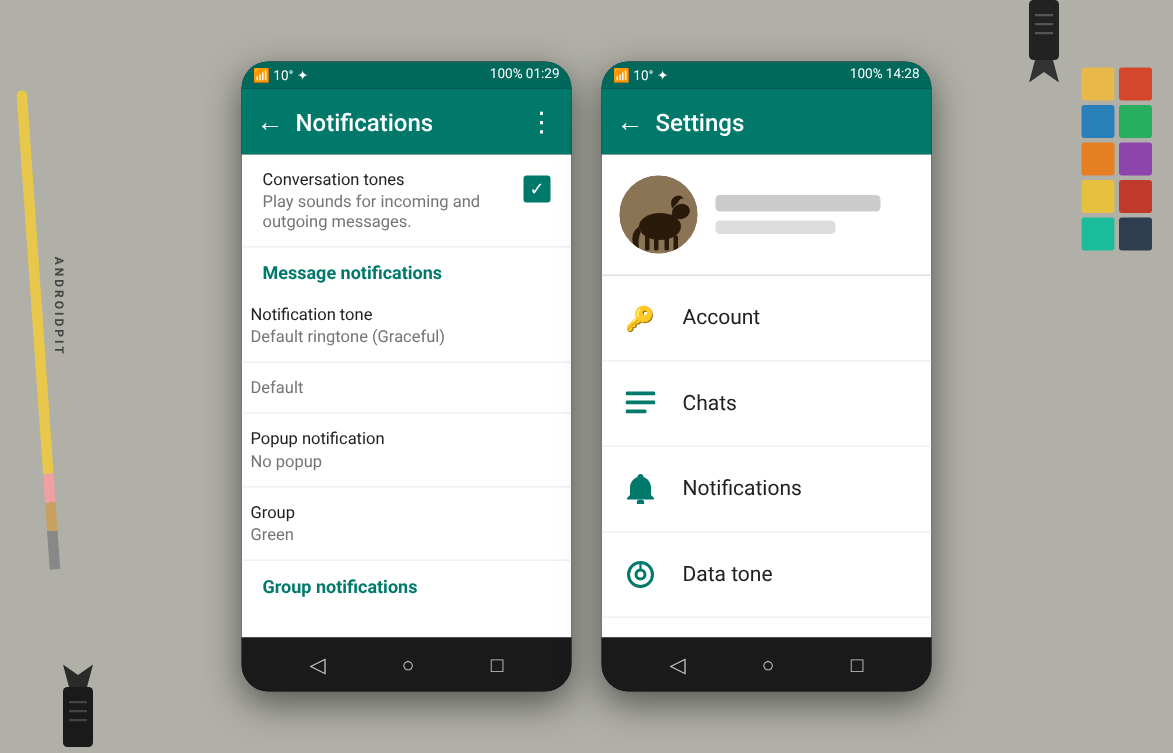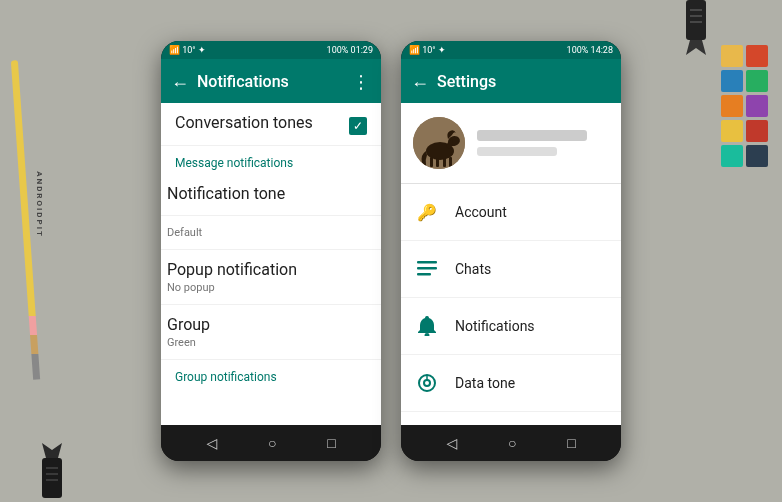--- a/index.html
+++ b/index.html
@@ -169,35 +169,35 @@
       color: #ccc;
       font-size: 14px;
     }
 
     .notif-item {
       padding: 10px 6px;
       border-bottom: 1px solid #f0f0f0;
     }
 
     .notif-item-title {
-      font-size: 16px;
+      font-size: 11px;
       color: #212121;
       margin-bottom: 2px;
     }
 
     .notif-item-sub {
       font-size: 11px;
       color: #757575;
     }
 
     .section-header {
       font-size: 12px;
       color: #00796b;
       padding: 10px 14px 4px 14px;
-      font-weight: 400;
+      font-weight: 700;
     }
 
     .notif-item-with-checkbox {
       display: flex;
       align-items: flex-start;
       justify-content: space-between;
       padding: 10px 14px;
       border-bottom: 1px solid #f0f0f0;
     }
 
@@ -289,28 +289,30 @@
       <span class="back-arrow">←</span>
       <span class="app-bar-title">Notifications</span>
       <span class="menu-dots">⋮</span>
     </div>
 
     <div class="screen-content">
 
       <div class="notif-item-with-checkbox">
         <div class="notif-item-text">
           <div class="notif-item-title">Conversation tones</div>
+          <div class="notif-item-sub">Play sounds for incoming and outgoing messages.</div>
         </div>
         <div class="checkbox-teal">✓</div>
       </div>
 
       <div class="section-header">Message notifications</div>
 
       <div class="notif-item">
         <div class="notif-item-title">Notification tone</div>
+        <div class="notif-item-sub">Default ringtone (Graceful)</div>
       </div>
 
       <div class="notif-item">
         <div class="notif-item-sub">Default</div>
       </div>
 
       <div class="notif-item">
         <div class="notif-item-title">Popup notification</div>
         <div class="notif-item-sub">No popup</div>
       </div>

